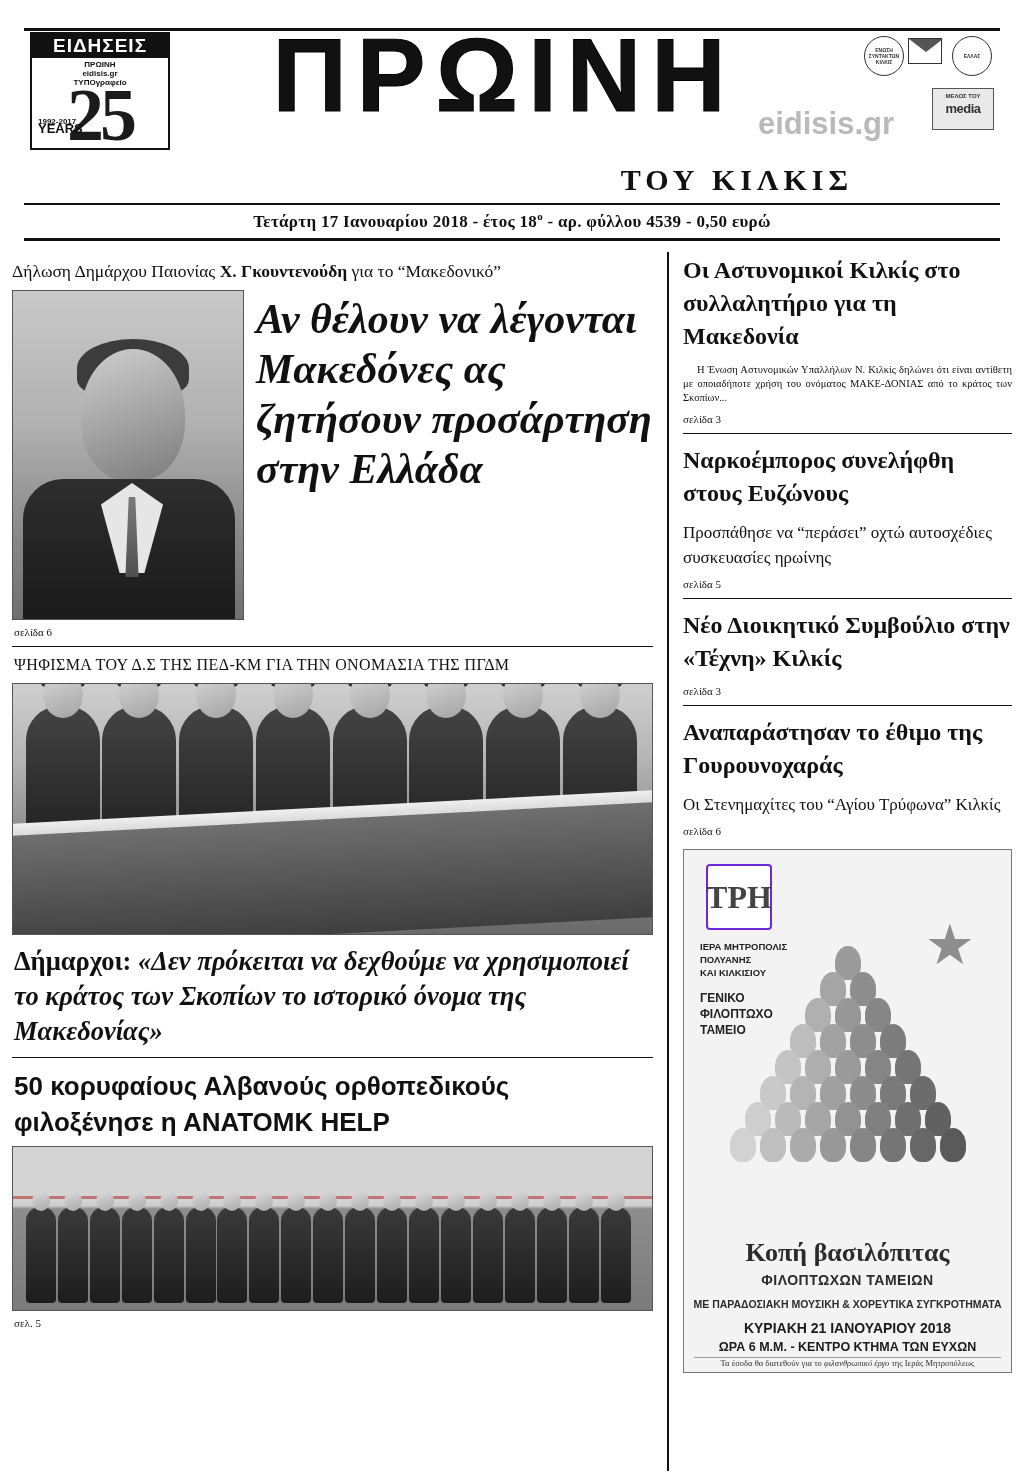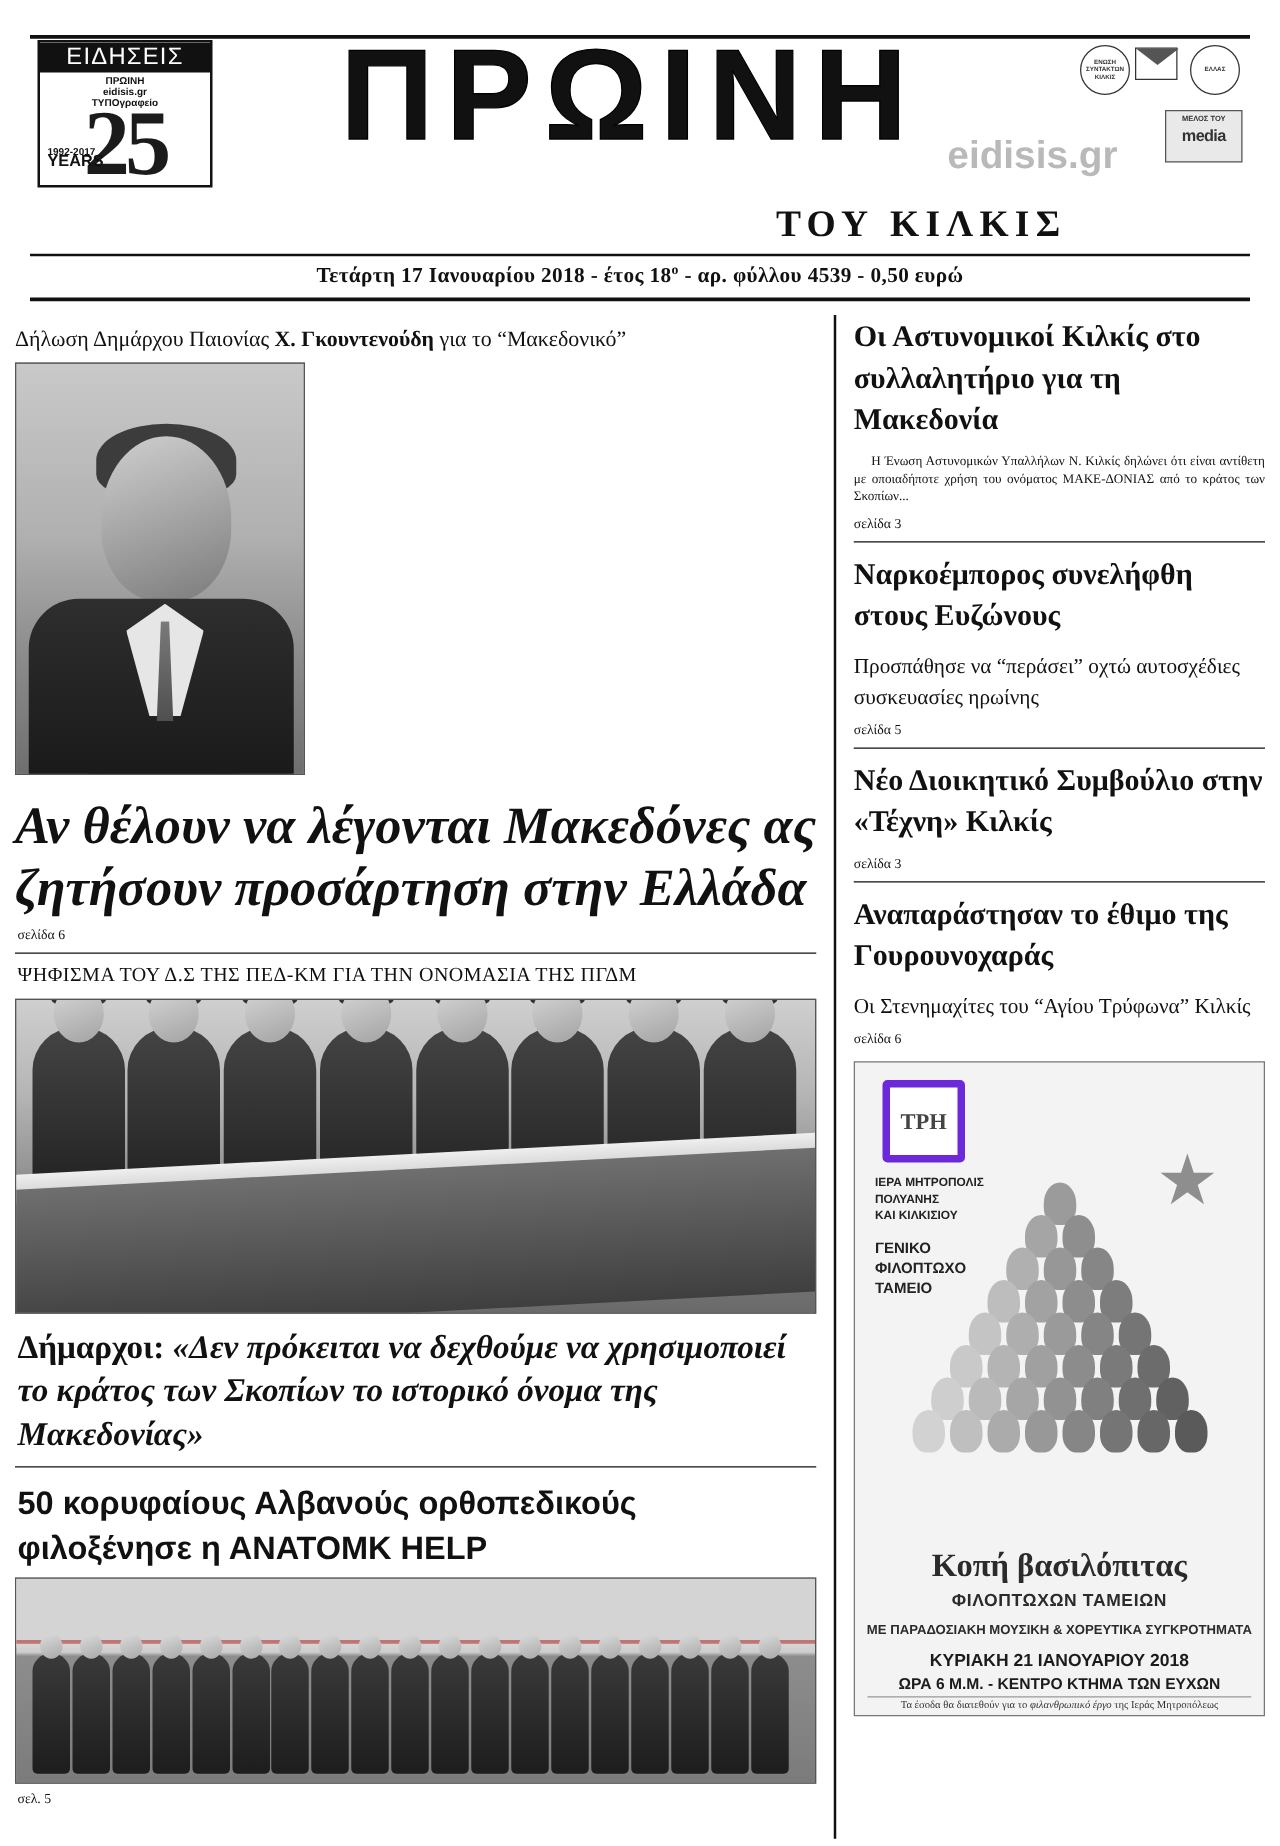--- a/index.html
+++ b/index.html
@@ -15,21 +15,21 @@
   .masthead { position:relative; height:212px; }
   .rule-top { position:absolute; left:12px; right:12px; top:28px; height:3px; background:#111; }
   .logo-box {
     position:absolute; left:18px; top:32px; width:140px; height:118px;
     border:2px solid #111; background:#fff;
     display:flex; flex-direction:column; align-items:center; justify-content:flex-start;
     overflow:hidden;
   }
   .logo-eid {
     width:100%; background:#111; color:#fff; text-align:center;
-    font-family:"Liberation Sans", sans-serif; font-weight:normal;
+    font-family:"Liberation Sans", sans-serif; font-weight:bold;
     font-size:19px; letter-spacing:1px; line-height:24px;
   }
   .logo-sub {
     font-family:"Liberation Sans", sans-serif; font-size:8px; line-height:9px;
     text-align:center; margin-top:2px; font-weight:bold;
   }
   .logo-25 {
     position:absolute; left:0; right:0; top:44px;
     text-align:center; font-family:"Liberation Serif", serif;
     font-weight:bold; font-size:74px; line-height:74px; color:#1b1b1b;
@@ -104,21 +104,21 @@
   .content { position:absolute; left:12px; right:12px; top:252px; bottom:6px; display:flex; }
   .col-left { width:655px; padding-right:14px; }
   .vdiv { width:2px; background:#111; }
   .col-right { flex:1; padding-left:14px; }
 
   .kicker {
     font-size:17.5px; line-height:22px; margin:8px 0 8px 0;
   }
   .kicker b { font-weight:bold; }
 
-  .lead-wrap { display:flex; gap:12px;flex-direction:column; }
+  .lead-wrap { display:flex; gap:12px; }
   .lead-photo {
     width:232px; height:330px; position:relative; overflow:hidden;
     background:#8b8b8b; border:1px solid #555;
   }
   .lead-headline {
     flex:1; font-family:"Liberation Serif", serif; font-style:italic; font-weight:bold;
     font-size:42px; line-height:50px; text-align:left; padding-top:4px;
   }
   .pageref { font-size:11px; margin:6px 0 0 2px; }
   .hr-thin { height:1px; background:#111; margin:8px 0 0 0; }
@@ -155,23 +155,23 @@
   .rpage { font-size:11px; margin:0 0 0 0; }
   .rdiv { height:1px; background:#111; margin:8px 0 10px 0; }
 
   
   .ad {
     margin-top:12px; border:1px solid #777; height:524px; position:relative;
     background:#f3f3f3; overflow:hidden;
   }
   .ad-logo {
     position:absolute; left:22px; top:14px; width:66px; height:66px;
-    border:6px solid #6d28d9; border-radius:4px; background:#fff;
+    border:2px solid #6d28d9; border-radius:4px; background:#fff;
     display:flex; align-items:center; justify-content:center;
-    font-family:"Liberation Serif", serif; font-weight:bold; font-size:18px; color:#444;
+    font-family:"Liberation Serif", serif; font-weight:bold; font-size:32px; color:#444;
   }
   .ad-org {
     position:absolute; left:16px; top:90px; width:120px;
     font-family:"Liberation Sans", sans-serif; font-weight:bold; font-size:9.5px;
     line-height:13px; color:#222;
   }
   .ad-org2 {
     position:absolute; left:16px; top:140px; width:130px;
     font-family:"Liberation Sans", sans-serif; font-weight:bold; font-size:12px;
     line-height:16px; color:#222;

